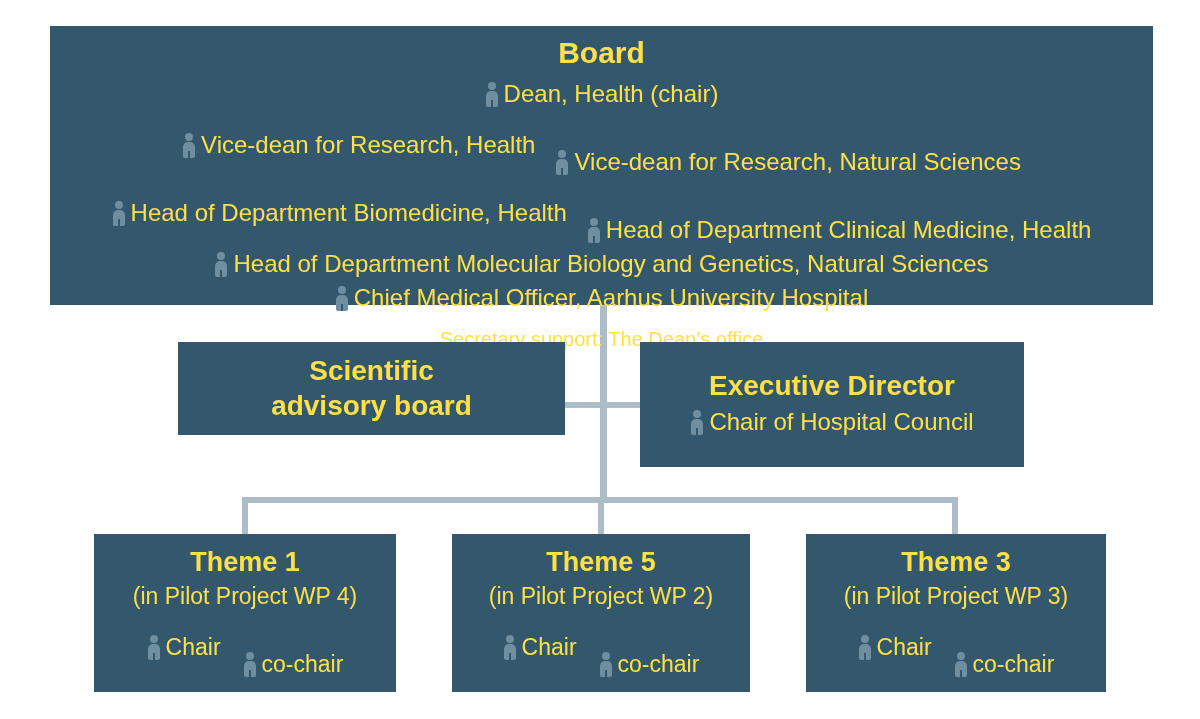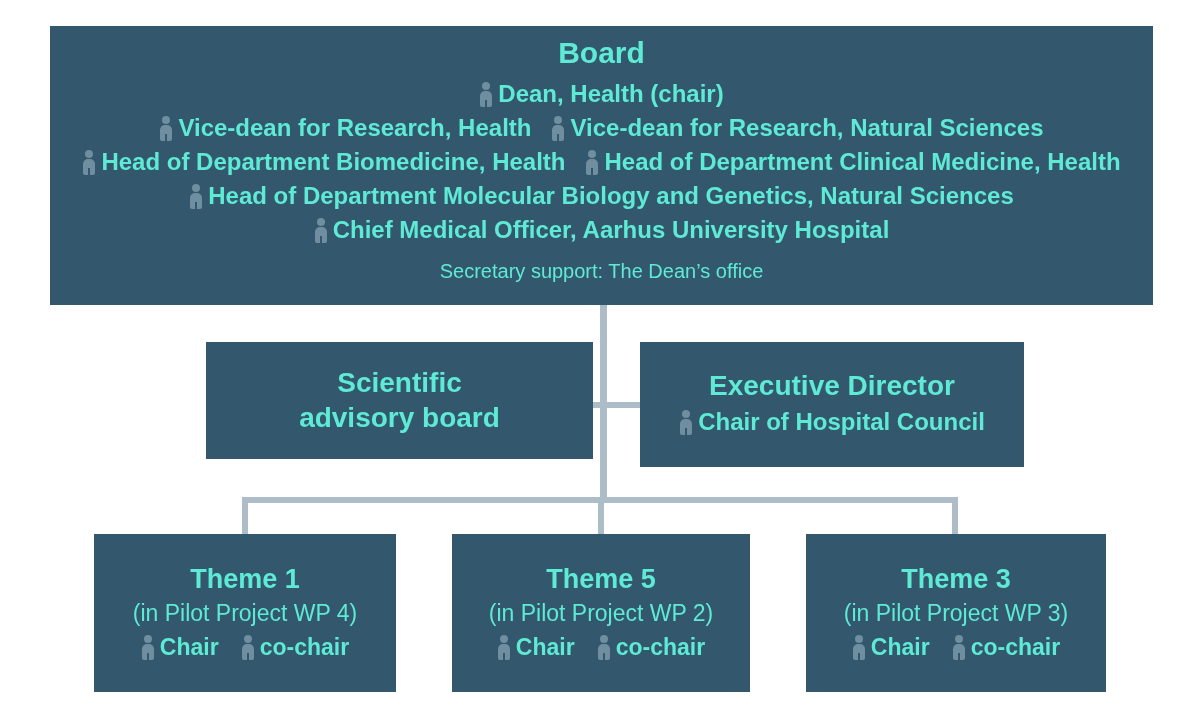--- a/index.html
+++ b/index.html
@@ -22,21 +22,21 @@
   
   .conn {
     position: absolute;
     background: #adbdc8;
   }
 
   
   .node {
     position: absolute;
     background: #33586e;
-    color: #5eead4;
+    color: #fde047;
     box-sizing: border-box;
     display: flex;
     flex-direction: column;
     align-items: center;
     justify-content: center;
     text-align: center;
     z-index: 2;
   }
 
   .node-title {
@@ -67,39 +67,38 @@
     line-height: 1.42;
     white-space: nowrap;
   }
   .member {
     display: inline-flex;
     align-items: center;
     white-space: nowrap;
   }
   .member + .member {
     margin-left: 20px;
+    margin-top: 34px;
   }
   .member-label {
     margin-left: 5px;
-    font-weight: bold;
   }
   .secretary {
     font-size: 20px;
     margin-top: 12px;
     line-height: 1.2;
     text-align: center;
   }
 
   
   #sci-advisory {
     left: 178px;
     top: 342px;
     width: 387px;
-    height: 117px;
-    margin-left: 28px;
+    height: 93px;
   }
   #sci-advisory .node-title {
     font-size: 28px;
     line-height: 1.22;
   }
 
   #exec-director {
     left: 640px;
     top: 342px;
     width: 384px;

